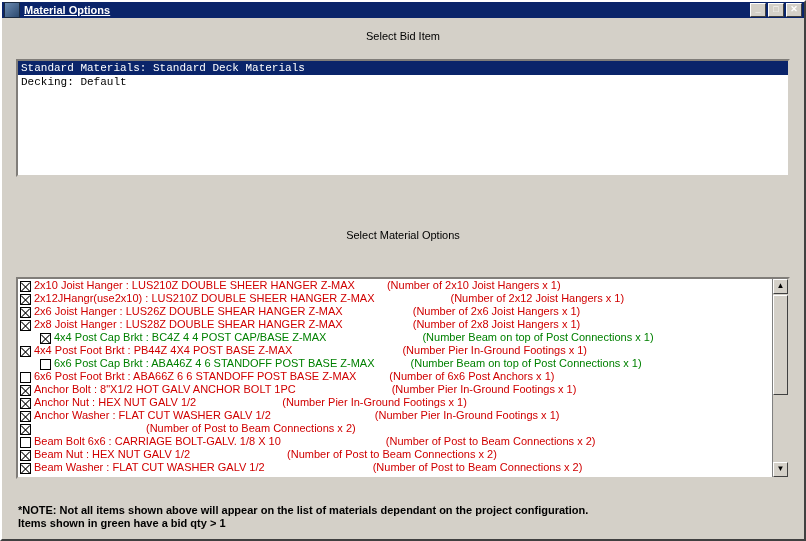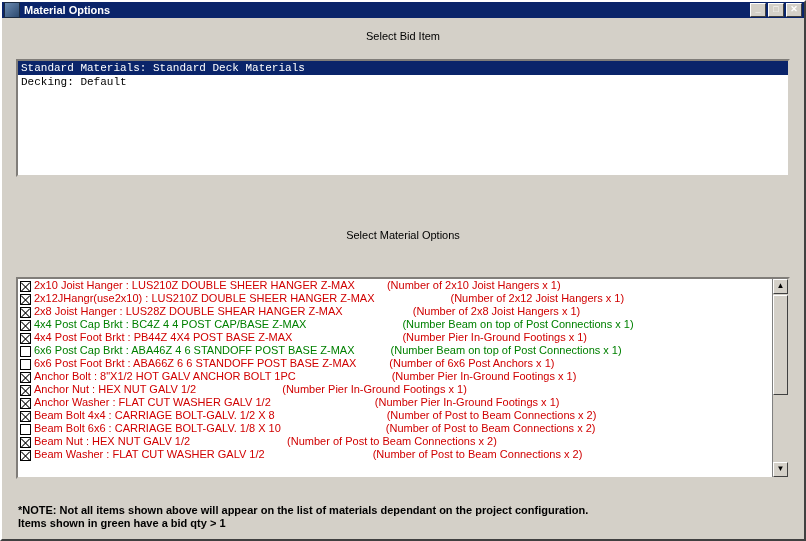--- a/index.html
+++ b/index.html
@@ -25,21 +25,21 @@
     display: flex; align-items: center;
     padding: 0 2px;
     font-weight: bold;
   }
   .titlebar .icon {
     width: 16px; height: 16px;
     margin-right: 4px;
     background: linear-gradient(135deg,#6b8ab0,#2c4a70);
     border:1px solid #1a2a40;
   }
-  .titlebar .title { flex:1; }
+  .titlebar .title { flex:1;text-decoration:underline; }
   .titlebar .win-btns { display:flex; gap:2px; }
   .win-btn {
     width:16px; height:14px;
     background:#d4d0c8;
     border:1px solid #fff;
     border-right-color:#404040; border-bottom-color:#404040;
     font-size:9px; line-height:11px; text-align:center;
     font-family: "Small Fonts", Arial;
     cursor:default;
   }
@@ -96,21 +96,21 @@
     position:absolute;
     background:#000;
     width:1px; height:12px;
     left:4px; top:-1px;
   }
   .mat-row .chk.checked::before { transform:rotate(45deg); }
   .mat-row .chk.checked::after  { transform:rotate(-45deg); }
   .mat-row .name { }
   .mat-row .note { }
   .color-red   { color:#d00000; }
-  .color-green { color:#008000; }
+  .color-green { color:#008000;margin-left:20px; }
   .scrollbar {
     width:16px;
     background:#d4d0c8;
     border-left:1px solid #808080;
     position:relative;
   }
   .sb-btn {
     position:absolute; left:0; width:15px; height:15px;
     background:#d4d0c8;
     border:1px solid #fff;
@@ -178,20 +178,26 @@
             <span class="note">(Number of 2x10 Joist Hangers x 1)</span>
           </div>
           <div class="mat-row color-red">
             <span class="chk checked"></span>
             <span class="name">2x12JHangr(use2x10) : LUS210Z DOUBLE SHEER HANGER Z-MAX</span>
             <span style="display: inline-block; width: 76px;"></span>
             <span class="note">(Number of 2x12 Joist Hangers x 1)</span>
           </div>
           <div class="mat-row color-red">
             <span class="chk checked"></span>
+            <span class="name">2x6 Joist Hanger : LUS26Z DOUBLE SHEAR HANGER Z-MAX</span>
+            <span style="display: inline-block; width: 70px;"></span>
+            <span class="note">(Number of 2x6 Joist Hangers x 1)</span>
+          </div>
+          <div class="mat-row color-red">
+            <span class="chk checked"></span>
             <span class="name">2x8 Joist Hanger : LUS28Z DOUBLE SHEAR HANGER Z-MAX</span>
             <span style="display: inline-block; width: 70px;"></span>
             <span class="note">(Number of 2x8 Joist Hangers x 1)</span>
           </div>
           <div class="mat-row color-green">
             <span class="chk checked"></span>
             <span class="name">4x4 Post Cap Brkt : BC4Z 4 4 POST CAP/BASE Z-MAX</span>
             <span style="display: inline-block; width: 96px;"></span>
             <span class="note">(Number Beam on top of Post Connections x 1)</span>
           </div>
@@ -226,21 +232,20 @@
             <span class="note">(Number Pier In-Ground Footings x 1)</span>
           </div>
           <div class="mat-row color-red">
             <span class="chk checked"></span>
             <span class="name">Anchor Washer : FLAT CUT WASHER GALV  1/2</span>
             <span style="display: inline-block; width: 104px;"></span>
             <span class="note">(Number Pier In-Ground Footings x 1)</span>
           </div>
           <div class="mat-row color-red">
             <span class="chk checked"></span>
-            <span class="name">Beam Bolt 4x4 : CARRIAGE BOLT-GALV. 1/2 X 8</span>
             <span style="display: inline-block; width: 112px;"></span>
             <span class="note">(Number of Post to Beam Connections x 2)</span>
           </div>
           <div class="mat-row color-red">
             <span class="chk"></span>
             <span class="name">Beam Bolt 6x6 : CARRIAGE BOLT-GALV. 1/8 X 10</span>
             <span style="display: inline-block; width: 105px;"></span>
             <span class="note">(Number of Post to Beam Connections x 2)</span>
           </div>
           <div class="mat-row color-red">

